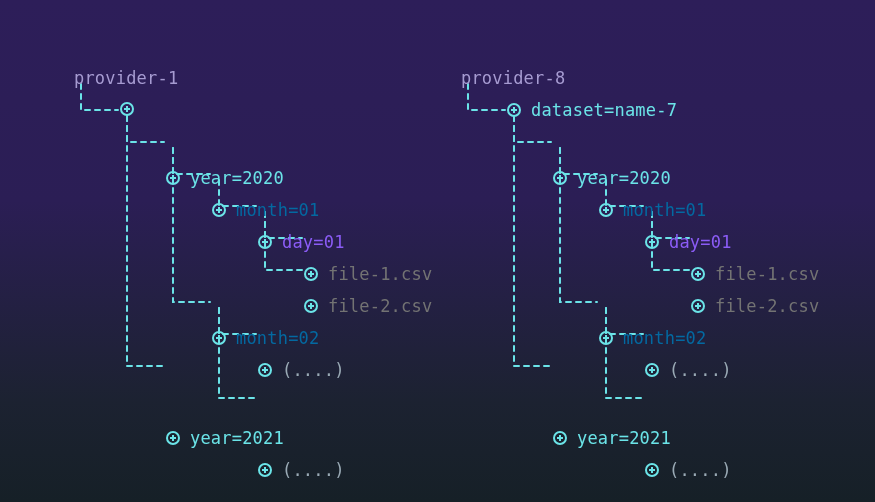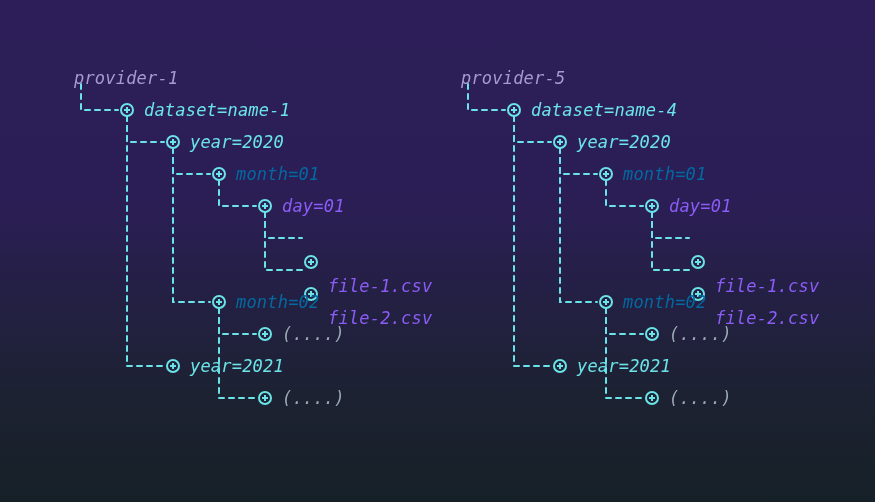--- a/index.html
+++ b/index.html
@@ -20,26 +20,25 @@
     top: 62px;
   }
   .tree.t1 { left: 74px; }
   .tree.t2 { left: 461px; }
 
   .row {
     height: 32px;
     line-height: 32px;
     position: relative;
     white-space: nowrap;
-    font-style: italic;
   }
   
   .d0 { padding-left: 0px; }
   .d1 { padding-left: 46px; }
-  .d2 { padding-left: 92px; }
+  .d2 { padding-left: 92px; margin-top: 36px; }
   .d3 { padding-left: 138px; }
   .d4 { padding-left: 184px; }
   .d5 { padding-left: 230px; }
 
   .node {
     display: inline-flex;
     align-items: center;
     gap: 10px;
   }
   .plus {
@@ -62,21 +61,21 @@
   .plus::before { width: 6px; height: 2px; }
   .plus::after  { width: 2px; height: 6px; }
 
   .lbl { letter-spacing: 0.2px; }
 
   
   .c-lilac  { color: #a69bd1; }
   .c-cyan   { color: #6be4e8; }
   .c-yellow { color: #0369a1; }
   .c-orange { color: #8b5cf6; }
-  .c-coral  { color: #8b5cf6; margin-top: 48px; }
+  .c-coral  { color: #737373; }
   .c-gray   { color: #9aaab5; }
 
   
   svg.lines {
     position: absolute;
     left: 0;
     top: 0;
     width: 380px;
     height: 420px;
     overflow: visible;
@@ -108,21 +107,20 @@
     </svg>
 
   <div class="row d0">
     <span class="node">
       <span class="lbl c-lilac">provider-1</span>
     </span>
   </div>
   <div class="row d1">
     <span class="node">
       <span class="plus"></span>
-      <span class="lbl c-cyan">dataset=name-1</span>
     </span>
   </div>
   <div class="row d2">
     <span class="node">
       <span class="plus"></span>
       <span class="lbl c-cyan">year=2020</span>
     </span>
   </div>
   <div class="row d3">
     <span class="node">
@@ -183,27 +181,27 @@
       <path d="M 191 150 L 191 176 L 228 176"></path>
       <path d="M 191 150 L 191 208 L 228 208"></path>
       <path d="M 99 86 L 99 240 L 136 240"></path>
       <path d="M 145 246 L 145 272 L 182 272"></path>
       <path d="M 53 54 L 53 304 L 90 304"></path>
       <path d="M 145 246 L 145 336 L 182 336"></path>
     </svg>
 
   <div class="row d0">
     <span class="node">
-      <span class="lbl c-lilac">provider-5</span>
+      <span class="lbl c-lilac">provider-8</span>
     </span>
   </div>
   <div class="row d1">
     <span class="node">
       <span class="plus"></span>
-      <span class="lbl c-cyan">dataset=name-4</span>
+      <span class="lbl c-cyan">dataset=name-7</span>
     </span>
   </div>
   <div class="row d2">
     <span class="node">
       <span class="plus"></span>
       <span class="lbl c-cyan">year=2020</span>
     </span>
   </div>
   <div class="row d3">
     <span class="node">

